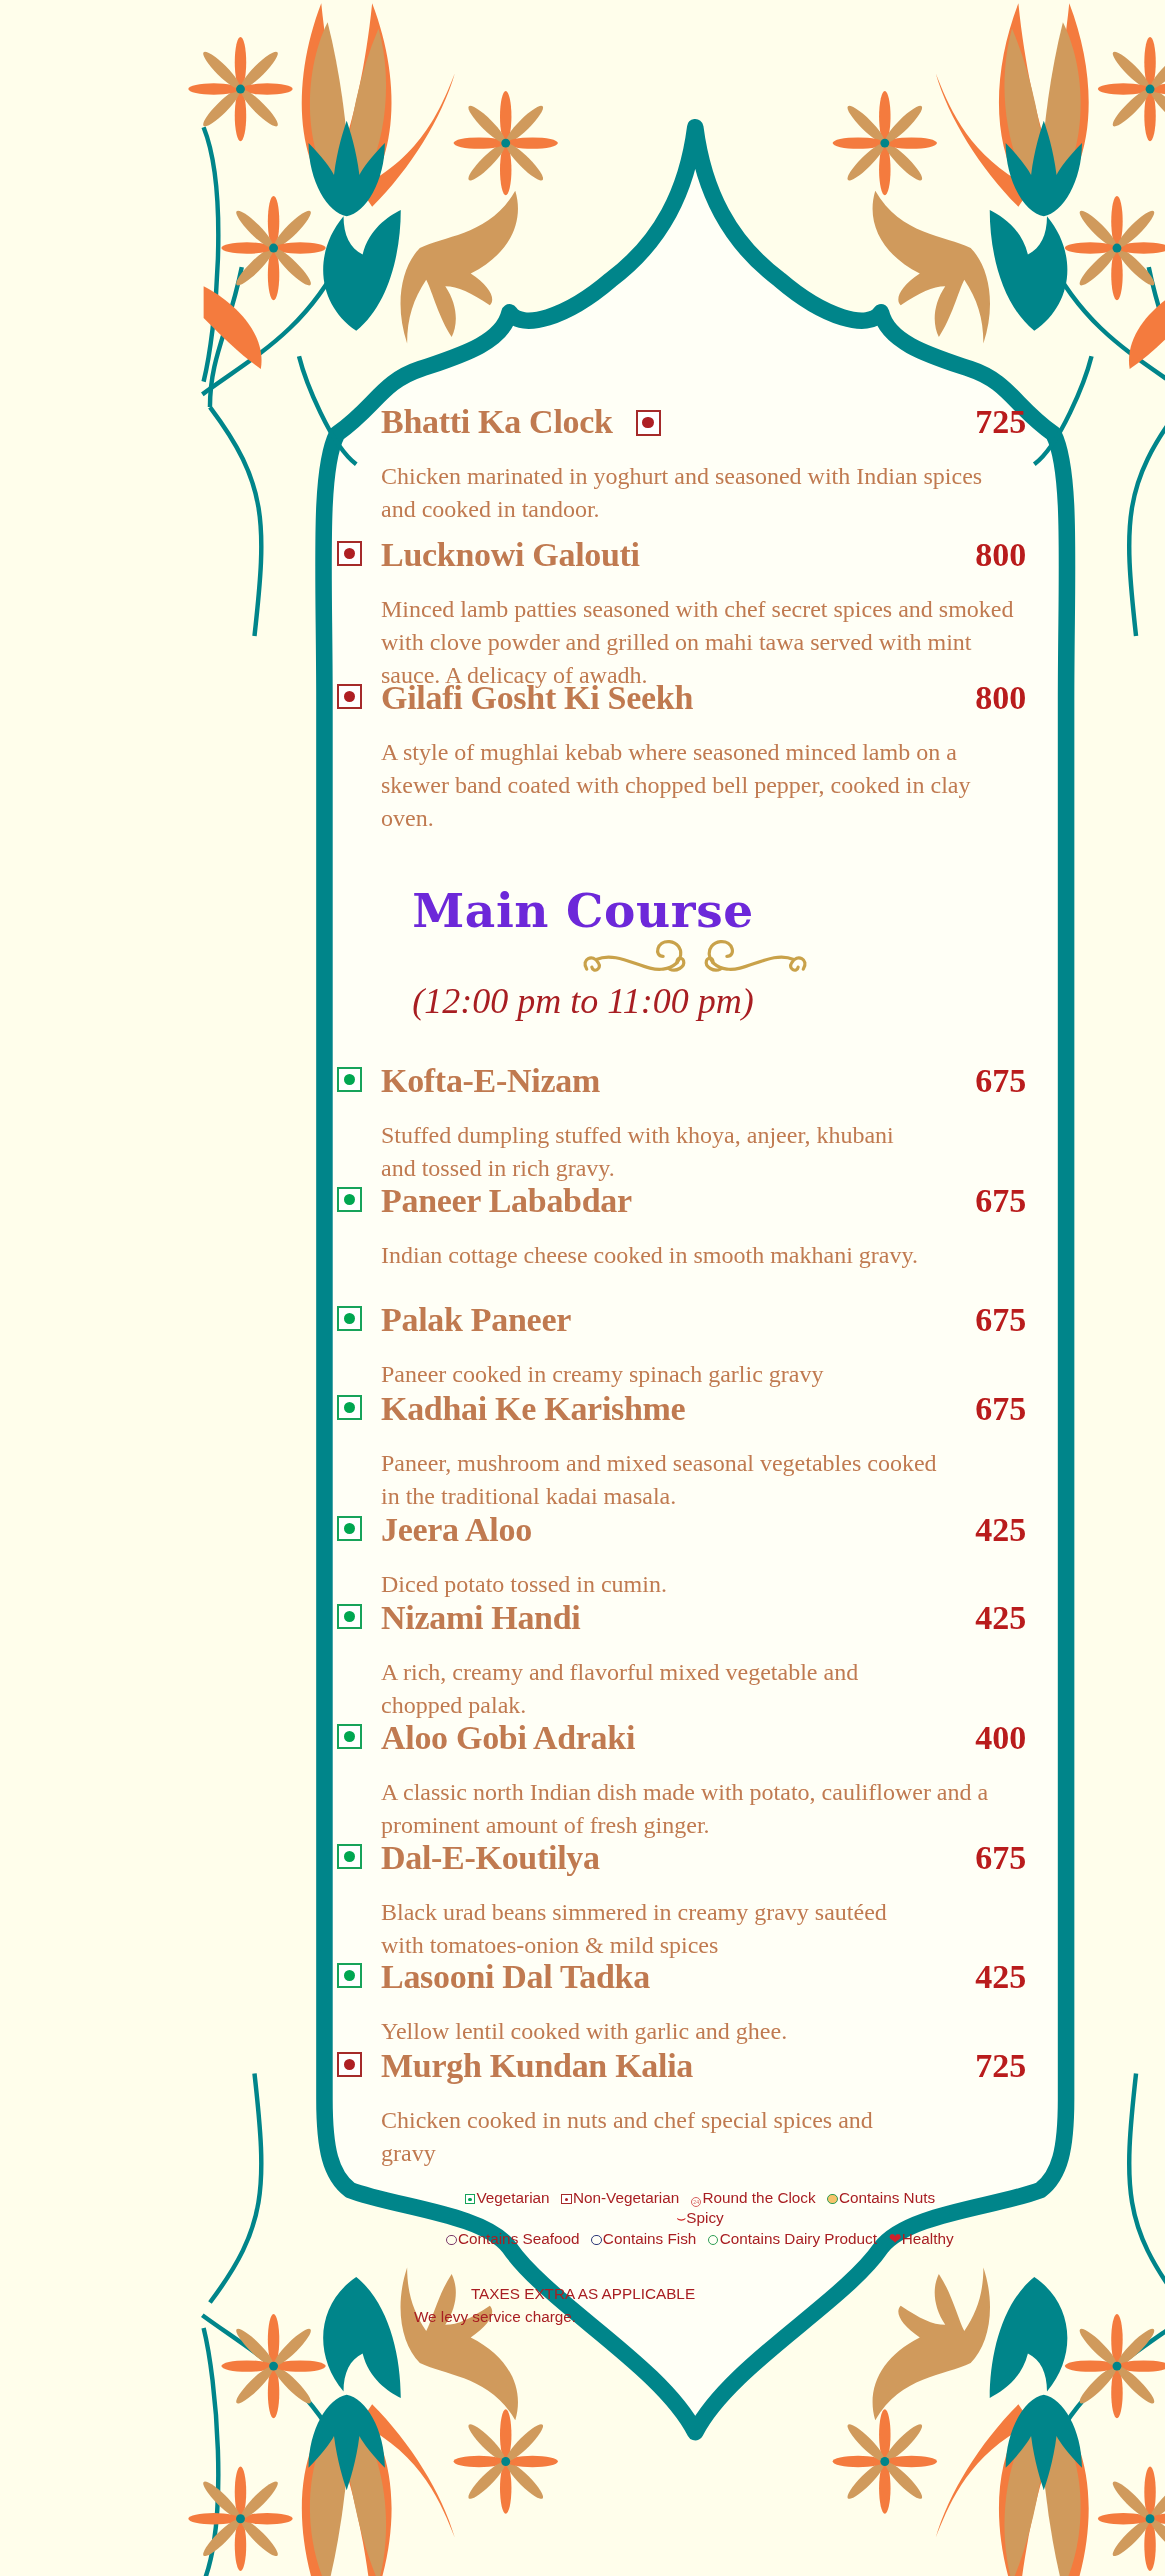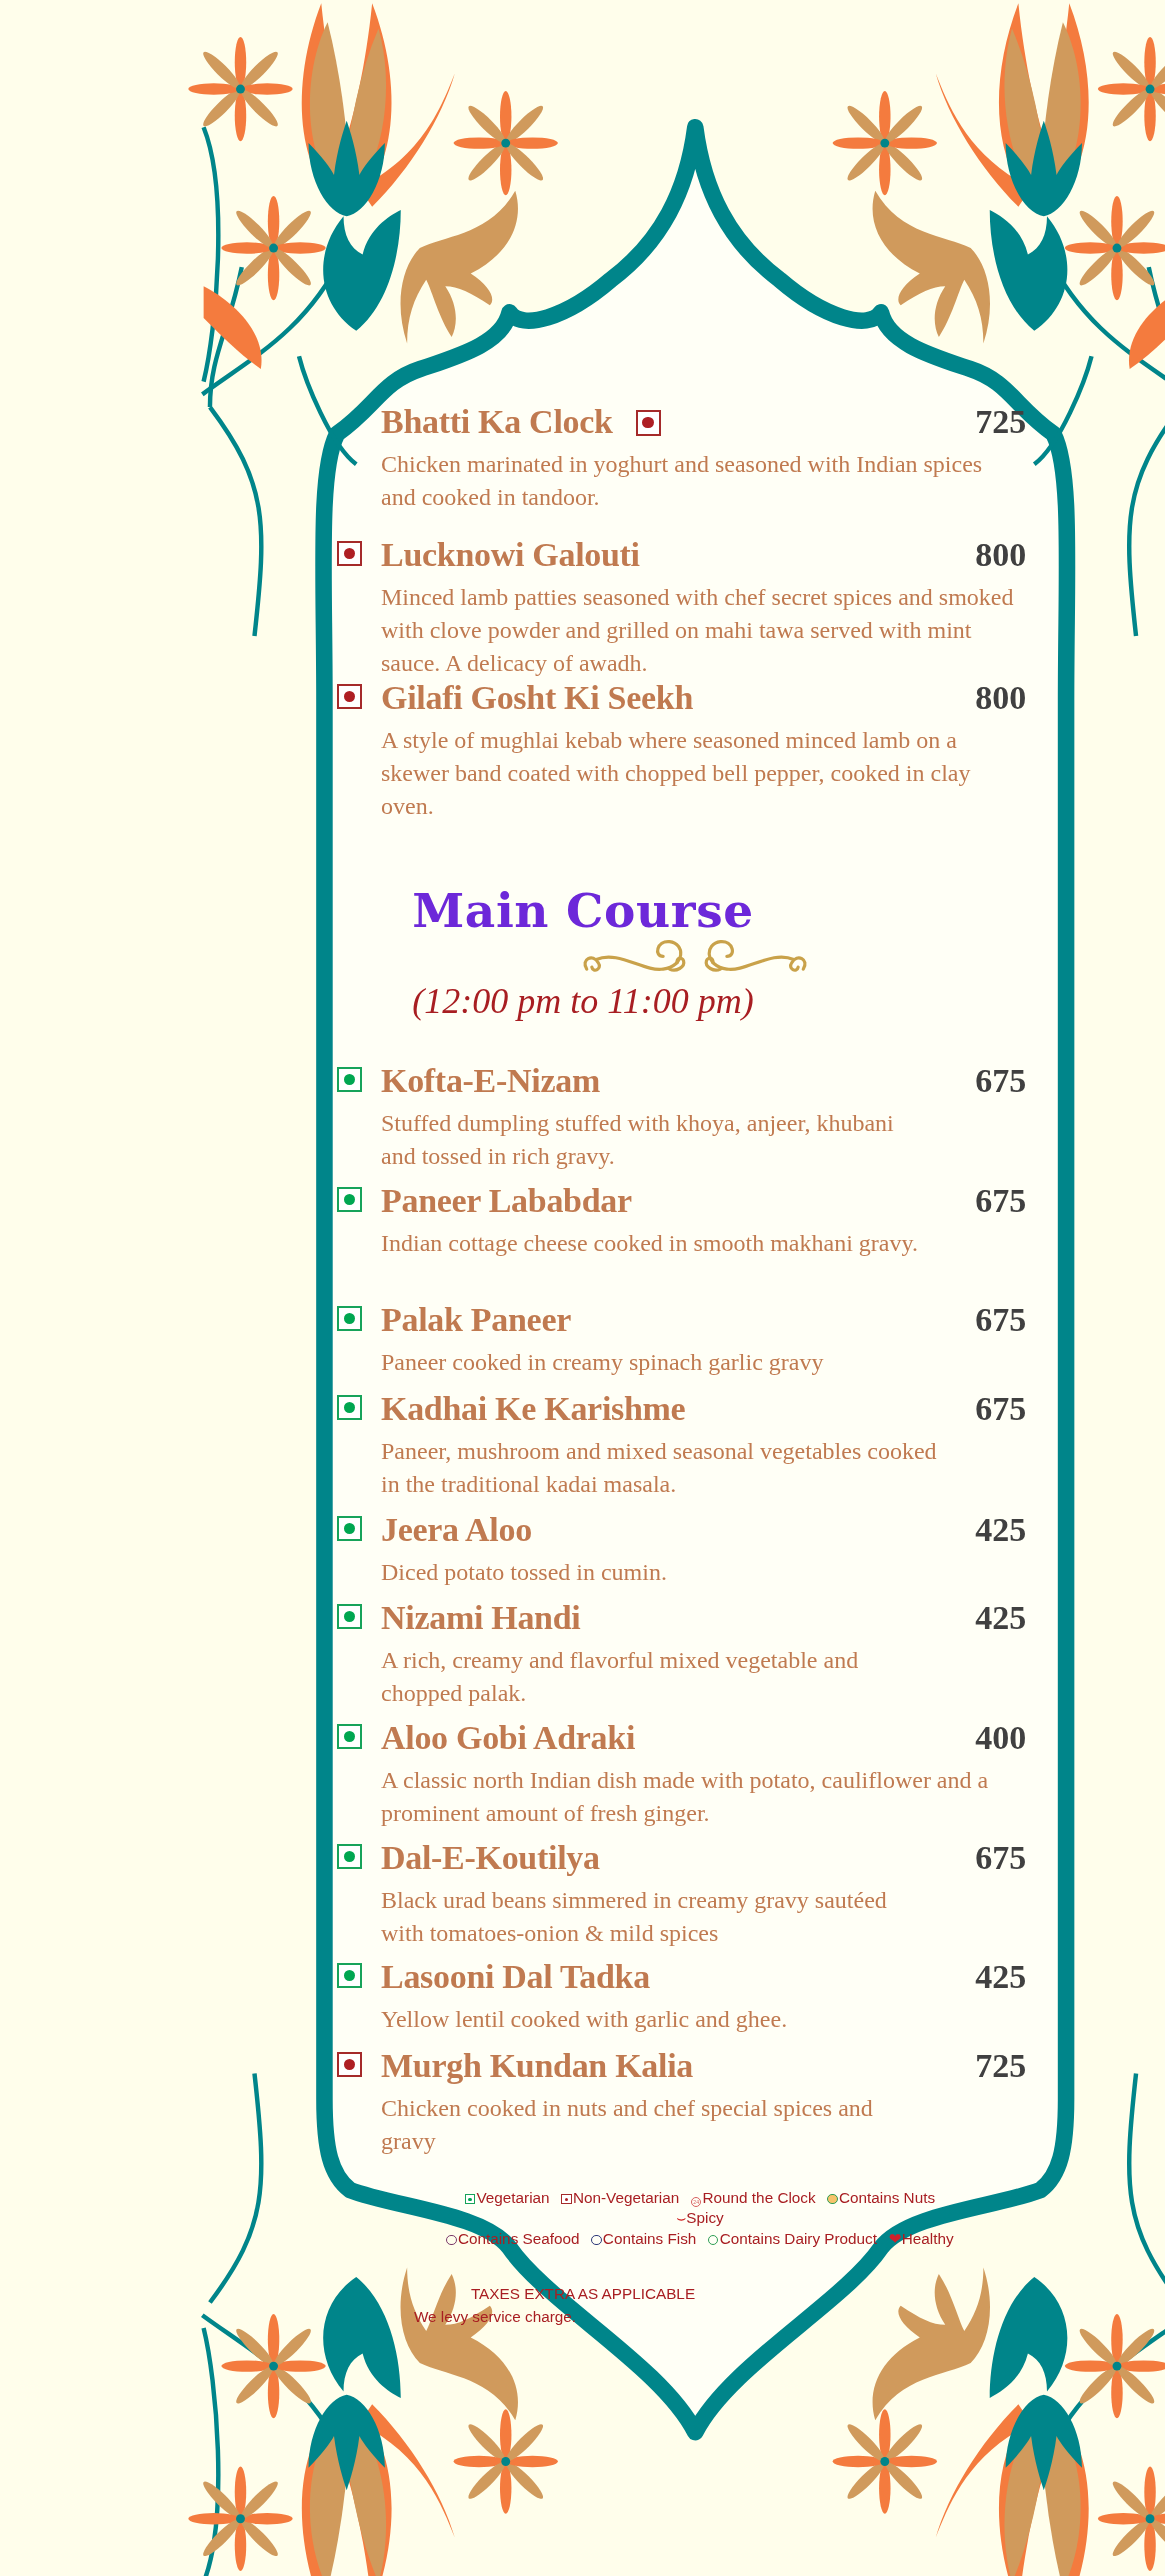--- a/index.html
+++ b/index.html
@@ -20,25 +20,25 @@
   .diet-box .dot { position:absolute; left:4.5px; top:4.5px; width:11.4px; height:11.4px; border-radius:50%; }
   .diet-box.veg { border-color:#17A35A; }
   .diet-box.veg .dot { background:#00A651; }
   .diet-box.nonveg { border-color:#A52A2A; }
   .diet-box.nonveg .dot { background:#AE1E24; }
   .item-name {
     position:absolute; left:44px; top:0; font-size:34px; font-weight:bold; color:#C07A50;
     line-height:38px; white-space:nowrap; letter-spacing:-0.3px;
   }
   .item-price {
-    position:absolute; right:3.8px; top:0; font-size:34px; font-weight:bold; color:#404040;
+    position:absolute; right:3.8px; top:0; font-size:34px; font-weight:bold; color:#b91c1c;
     line-height:38px;
   }
   .item-desc {
-    margin-left:44px; margin-top:7px; width:636px; font-size:24px; line-height:33px; color:#C07A50;
+    margin-left:44px; margin-top:19px; width:636px; font-size:24px; line-height:33px; color:#C07A50;
   }
   .inline-box { position:relative; display:inline-block; width:25.4px; height:25.4px; margin-left:23px; vertical-align:-2.5px; }
   .inline-box .diet-box { top:0; left:0; }
 
   .section-title {
     position:absolute; left:0; width:1166px; top:883px; text-align:center;
     font-size:47px; font-weight:bold; color:#6d28d9; letter-spacing:0.6px;
     font-family:"DejaVu Serif", serif;
   }
   .section-ornament { position:absolute; left:574px; top:934px; width:242px; height:51px; }

